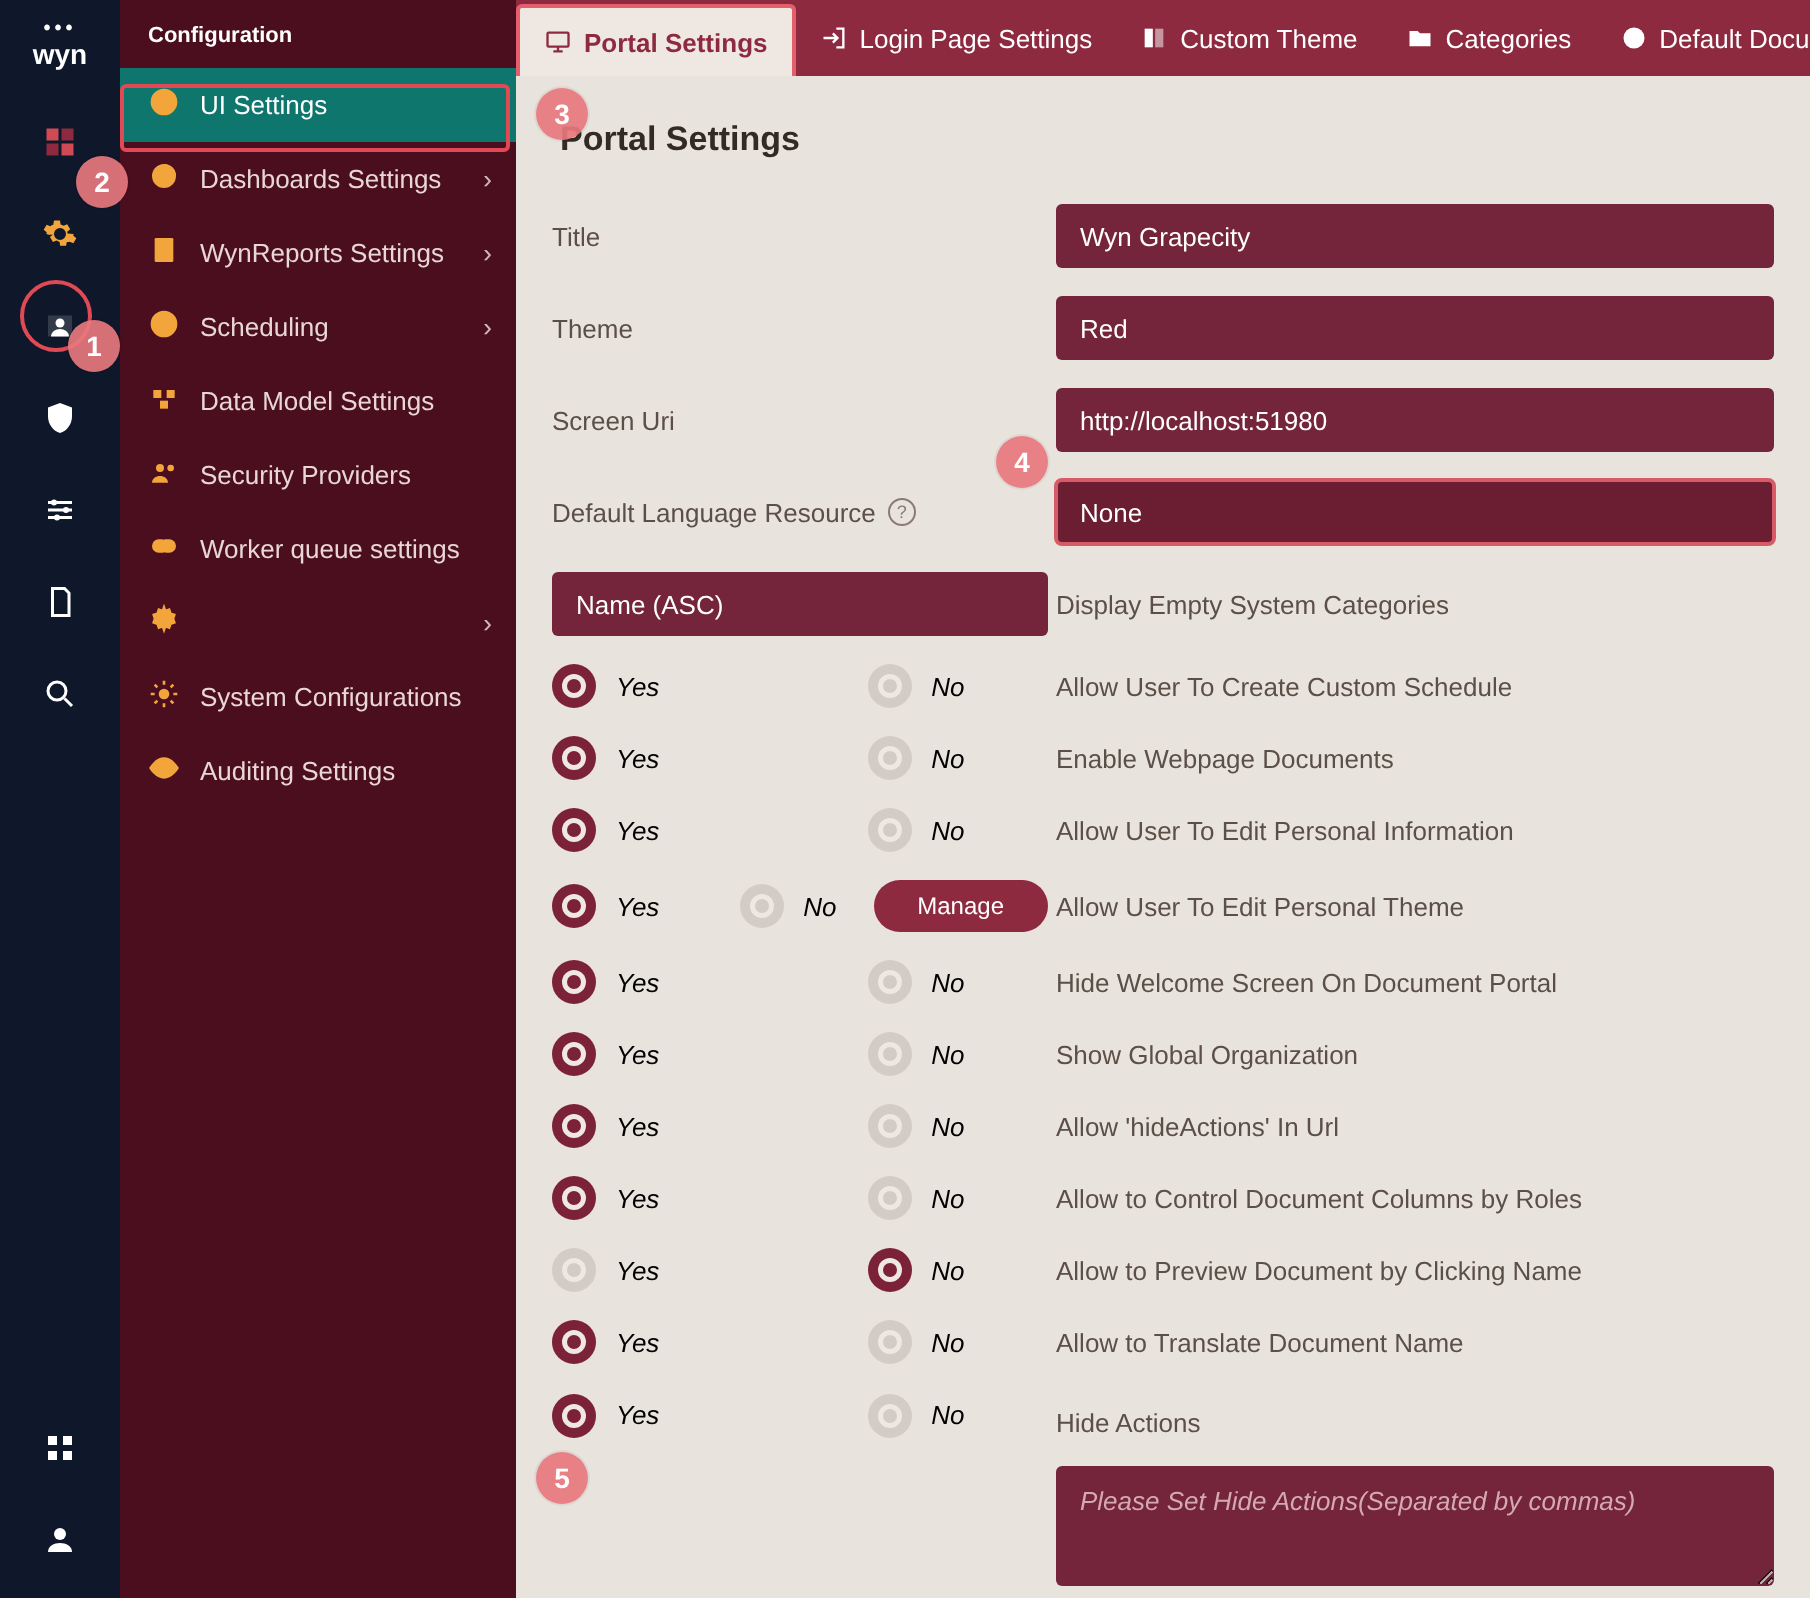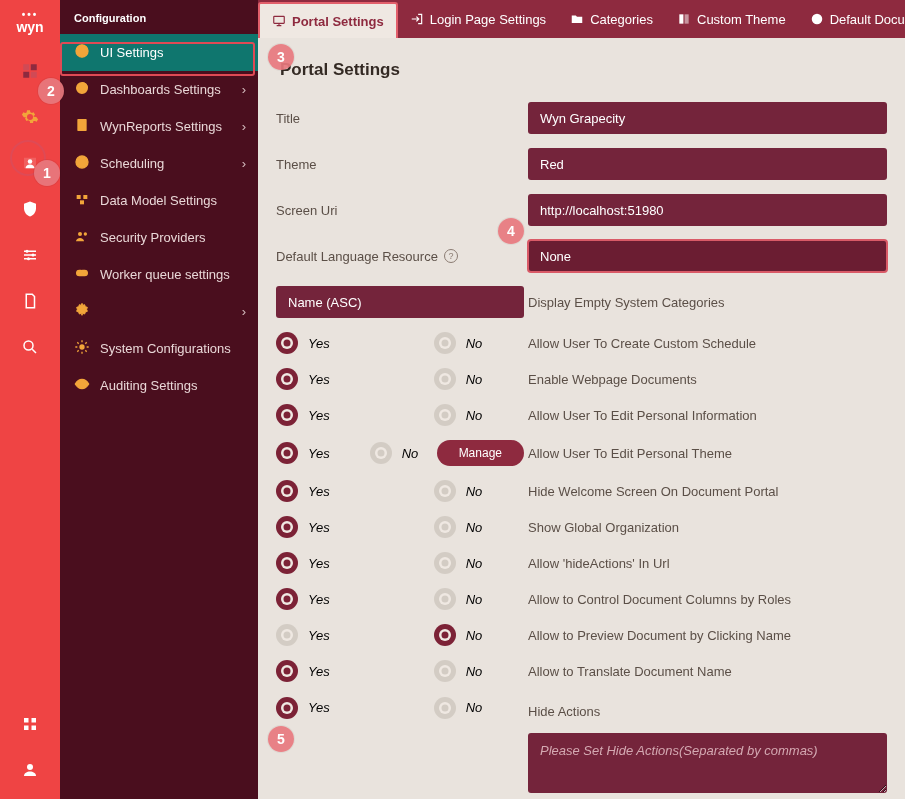--- a/index.html
+++ b/index.html
@@ -1,20 +1,20 @@
 <!DOCTYPE html>
 <html><head>
 <meta charset="utf-8">
 <style>
   * { box-sizing: border-box; margin: 0; padding: 0; }
   html, body { width: 905px; height: 799px; overflow: hidden; font-family: "Segoe UI", Arial, sans-serif; font-size: 13px; }
   body { display: flex; background: #e9e3dd; }
 
   
-  .rail { width: 60px; background: #ef4444; display: flex; flex-direction: column; align-items: center; padding-top: 6px; position: relative; }
+  .rail { width: 60px; background: #0f172a; display: flex; flex-direction: column; align-items: center; padding-top: 6px; position: relative; }
   .rail .logo { color:#fff; font-weight:700; font-size:14px; padding:4px 0 14px 0; text-align:center; line-height:1; }
   .rail .logo span.dots::before { content:"\2022\2022\2022"; letter-spacing:2px; font-size:10px; display:block; }
   .rail-item { width:60px; height:46px; display:flex; align-items:center; justify-content:center; cursor:pointer; }
   .rail-item svg { width:18px; height:18px; }
   .rail .spacer { flex:1; }
 
   
   .sidebar { width: 198px; background: #4a0e1e; color:#fff; display:flex; flex-direction:column; }
   .sidebar h1 { font-size:11px; font-weight:700; padding:12px 14px 10px 14px; }
   .side-item { display:flex; align-items:center; gap:10px; padding:9px 12px 9px 14px; font-size:13px; cursor:pointer; color:#e9d7d7; position:relative; }
@@ -224,33 +224,33 @@
       <span>Portal Settings</span>
     </div>
     <div class="tab">
       <svg viewBox="0 0 24 24">
             <path fill="none" stroke="#fff" stroke-width="2" d="M14 4h6v16h-6M3 12h12m-4-4l4 4-4 4"></path>
           </svg>
       <span>Login Page Settings</span>
     </div>
     <div class="tab">
       <svg viewBox="0 0 24 24">
-            <path fill="#fff" d="M3 6h7l2 2h9v11H3z"></path>
-          </svg>
-      <span>Categories</span>
-    </div>
-    <div class="tab">
-      <svg viewBox="0 0 24 24">
             <rect x="4" y="4" width="7" height="16" fill="#fff"></rect>
             <rect x="13" y="4" width="7" height="16" fill="#fff" opacity=".5"></rect>
           </svg>
       <span>Custom Theme</span>
     </div>
     <div class="tab">
       <svg viewBox="0 0 24 24">
+            <path fill="#fff" d="M3 6h7l2 2h9v11H3z"></path>
+          </svg>
+      <span>Categories</span>
+    </div>
+    <div class="tab">
+      <svg viewBox="0 0 24 24">
             <circle cx="12" cy="12" r="9" fill="#fff"></circle>
           </svg>
       <span>Default Document Theme</span>
     </div>
   </div>
 
   <div class="content">
     <div class="page-title">Portal Settings</div>
 
     <div class="form">

